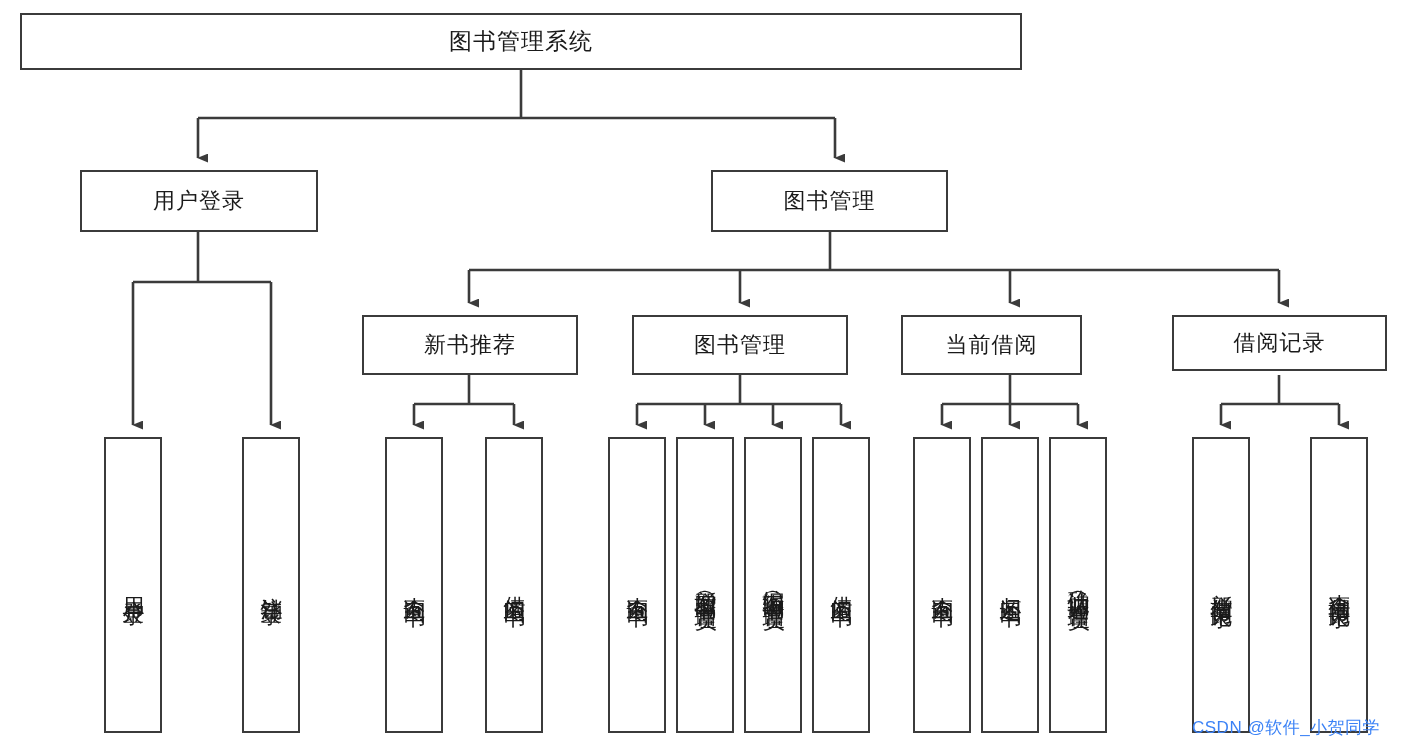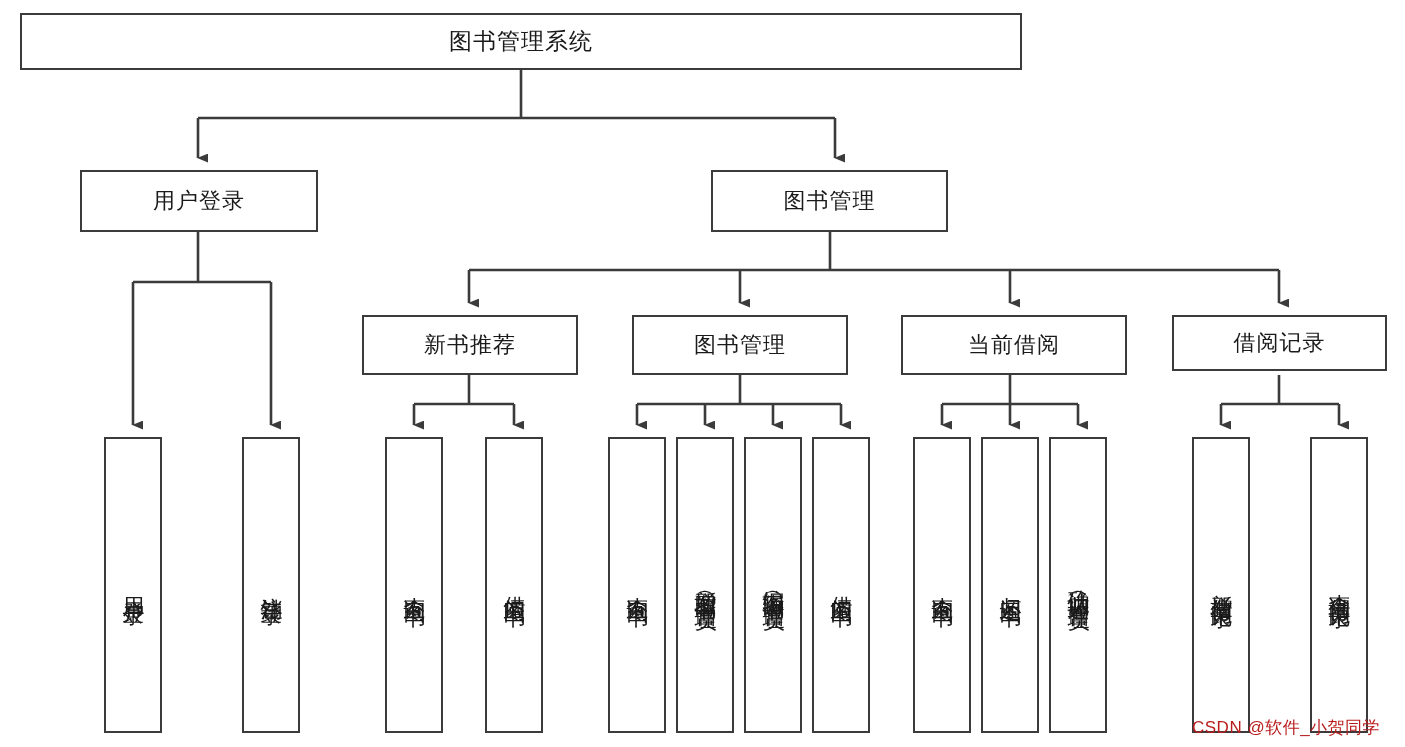--- a/index.html
+++ b/index.html
@@ -50,21 +50,21 @@
     letter-spacing: 3px;
     white-space: nowrap;
     display: block;
     text-align: center;
   }
   .node.root {
     font-size: 23px;
   }
   .watermark {
     position: absolute;
-    color: #b91c1c;
+    color: #3b82f6;
     font-size: 17px;
     letter-spacing: 0.5px;
     white-space: nowrap;
     user-select: none;
   }
 </style>
 </head>
 <body>
 
 <div id="canvas">
@@ -129,21 +129,21 @@
   <div class="node horiz" style="left:711px; top:170px; width:237px; height:62px;">
     <span>图书管理</span>
   </div>
 
   <div class="node horiz" style="left:362px; top:315px; width:216px; height:60px;">
     <span>新书推荐</span>
   </div>
   <div class="node horiz" style="left:632px; top:315px; width:216px; height:60px;">
     <span>图书管理</span>
   </div>
-  <div class="node horiz" style="left:901px; top:315px; width:226px; height:60px;">
+  <div class="node horiz" style="left:901px; top:315px; width:181px; height:60px;">
     <span>当前借阅</span>
   </div>
   <div class="node horiz" style="left:1172px; top:315px; width:215px; height:56px;">
     <span>借阅记录</span>
   </div>
 
   <div class="node vert" style="left:104px; top:437px; width:58px; height:296px;">
     <span class="vtext">用户登录</span>
   </div>
   <div class="node vert" style="left:242px; top:437px; width:58px; height:296px;">

